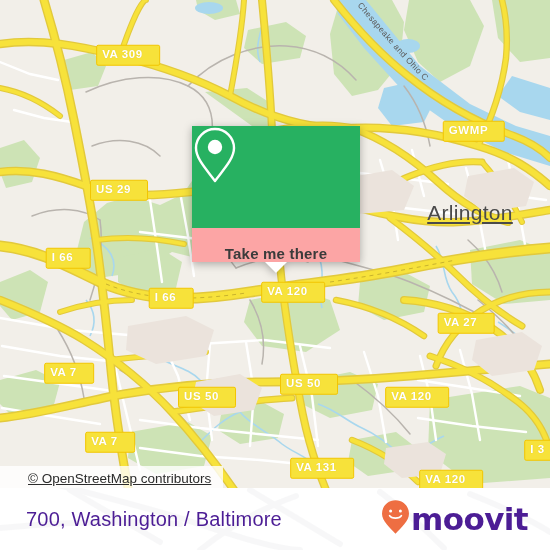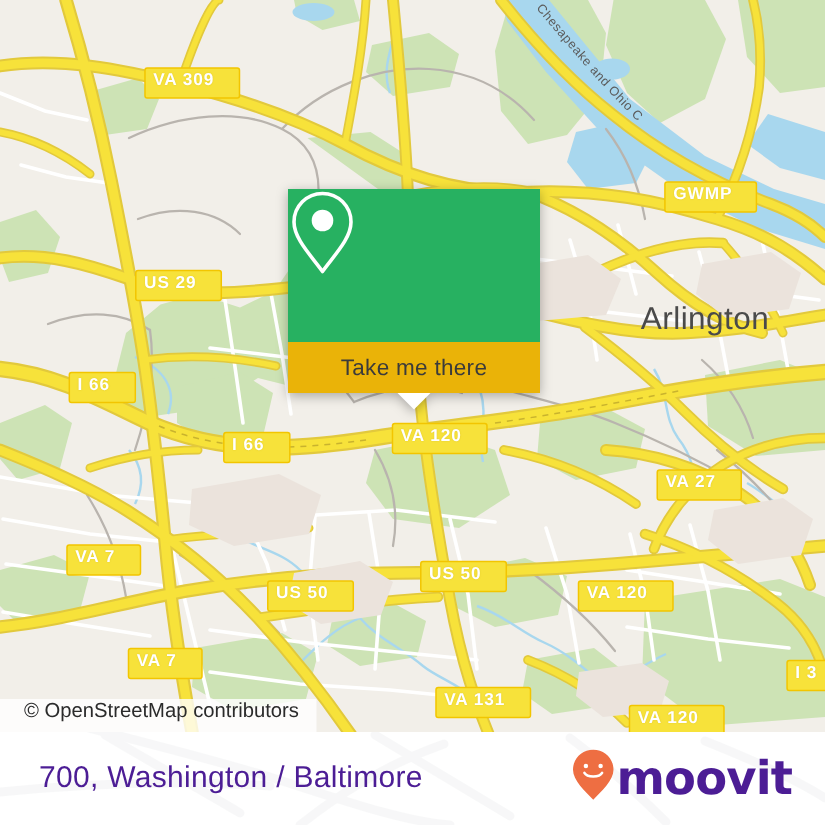--- a/index.html
+++ b/index.html
@@ -52,23 +52,23 @@
     width:168px;
     z-index:60;
     filter:drop-shadow(0 2px 4px rgba(0,0,0,.30));
   }
   .card-top{
     background:#27B161;
     height:102px;
     display:flex;align-items:center;justify-content:center;
   }
   .card-bottom{
-    background:#eab308;
+    background:#fca5a5;
     height:34px;
-    display:flex;align-items:center;justify-content:center;
+    display:flex;align-items:flex-end;justify-content:center;font-weight:bold;
   }
   .card-label{
     color:#3b3b3b;
     font-size:15px;
     letter-spacing:.2px;
   }
   .card-tail{
     position:absolute;
     left:50%;bottom:-11px;
     margin-left:-11px;
@@ -77,27 +77,28 @@
     border-right:11px solid transparent;
     border-top:11px solid #FFFFFF;
   }
   .pin-icon{display:block;}
 
   
   .attribution{
     position:absolute;
     left:0;top:466px;
     height:24px;
-    padding:0 12px 0 16px;
-    display:flex;
+    padding:0 12px 0 28px;
+    display:flex;align-items:center;
     background:rgba(255,255,255,.80);
     color:#2b2b2b;
     font-size:13.5px;
     z-index:55;
     white-space:nowrap;
+    text-decoration:underline;
   }
 
   
   .bottombar{
     position:absolute;
     left:0;top:488px;width:550px;height:62px;
     background:#FFFFFF;
     z-index:70;
     overflow:hidden;
   }
@@ -353,21 +354,21 @@
         </g>
 
         <path id="canalPath" d="M356,4 C378,30 400,56 424,80" fill="none" stroke="none"></path>
         <text font-family="Liberation Sans, sans-serif" font-size="8.5" fill="#5b5b5b" letter-spacing="0.4">
           <textPath href="#canalPath" startOffset="2%">Chesapeake and Ohio Canal</textPath>
         </text>
 
       </g>
     </svg>
 
-    <div class="place" style="left:470px;top:213px;">Arlington</div>
+    <div class="place" style="left:470px;top:213px;text-decoration:underline;">Arlington</div>
 
     <div class="shield" style="left:128px;top:55px;">VA 309</div>
     <div class="shield" style="left:474px;top:131px;">GWMP</div>
     <div class="shield" style="left:119px;top:190px;">US 29</div>
     <div class="shield" style="left:68px;top:258px;">I 66</div>
     <div class="shield" style="left:171px;top:298px;">I 66</div>
     <div class="shield" style="left:293px;top:292px;">VA 120</div>
     <div class="shield" style="left:466px;top:323px;">VA 27</div>
     <div class="shield" style="left:69px;top:373px;">VA 7</div>
     <div class="shield" style="left:309px;top:384px;">US 50</div>

